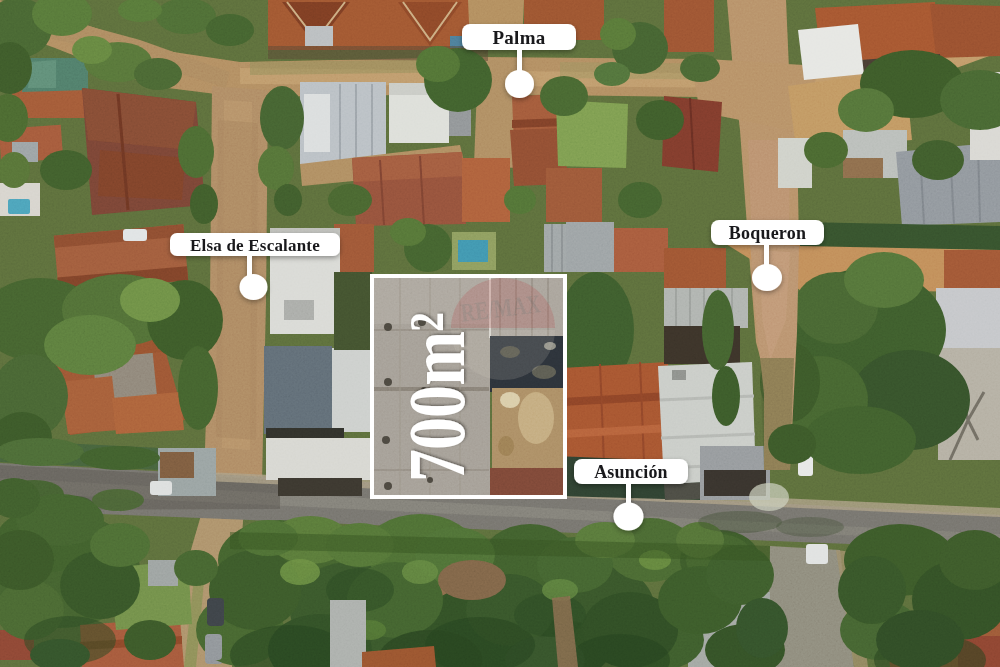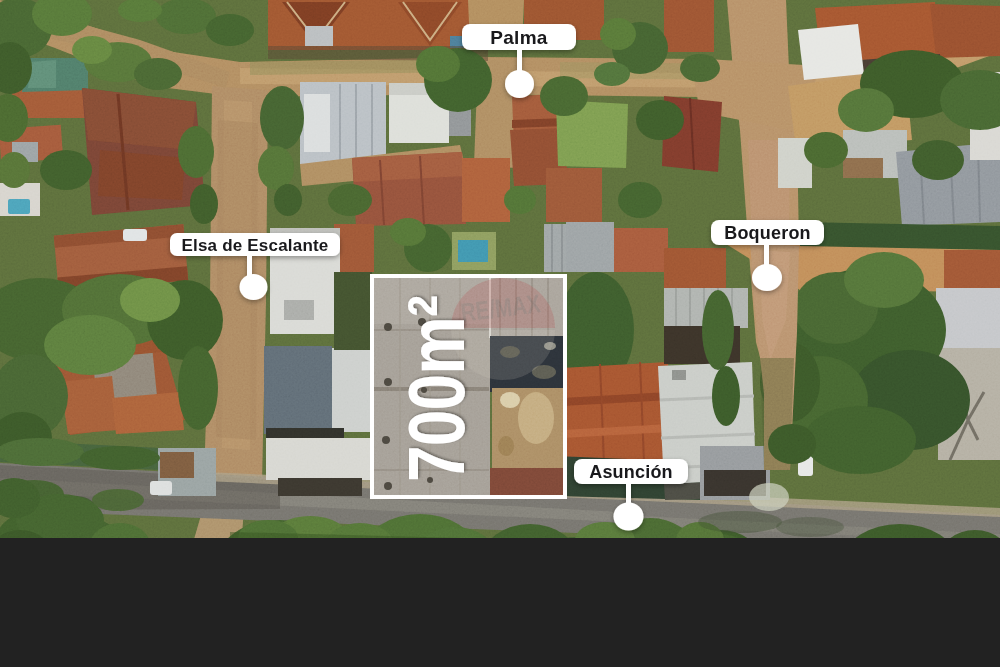--- a/index.html
+++ b/index.html
@@ -1,16 +1,16 @@
 <!DOCTYPE html>
 <html><head>
 <meta charset="utf-8">
 <style>
 html,body{margin:0;padding:0;background:#222;}
-#scene{position:relative;width:1000px;height:538px;overflow:hidden;font-family:Liberation Sans, sans-serif;}
+#scene{position:relative;width:1000px;height:667px;overflow:hidden;font-family:Liberation Serif, serif;}
 </style>
 </head>
 <body>
 <div id="scene">
 <svg width="1000" height="667" viewBox="0 0 1000 667">
 <defs>
 <filter id="grain" x="0%" y="0%" width="100%" height="100%">
 <feTurbulence type="fractalNoise" baseFrequency="0.55" numOctaves="2" seed="7" result="n"></feTurbulence>
 <feColorMatrix in="n" type="matrix" values="0.33 0.33 0.33 0 0 0.33 0.33 0.33 0 0 0.33 0.33 0.33 0 0 0 0 0 0 1"></feColorMatrix>
 </filter>

